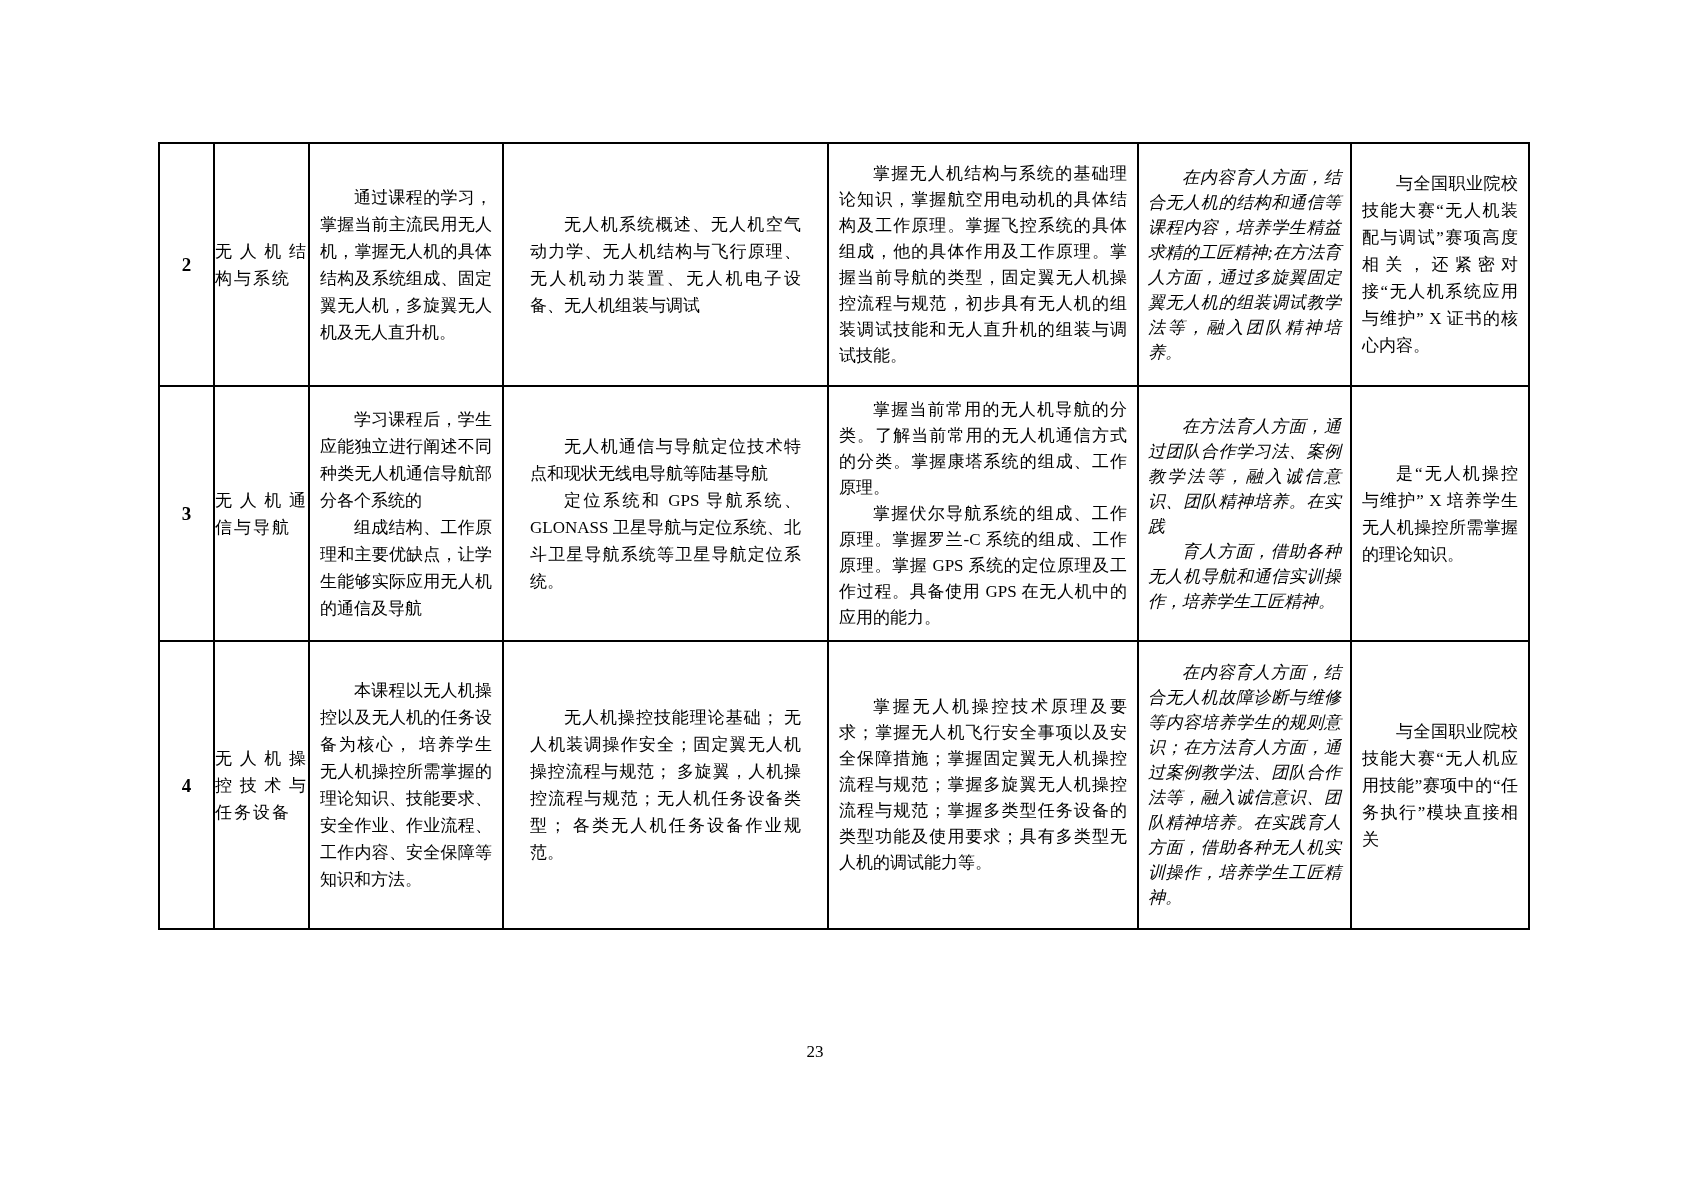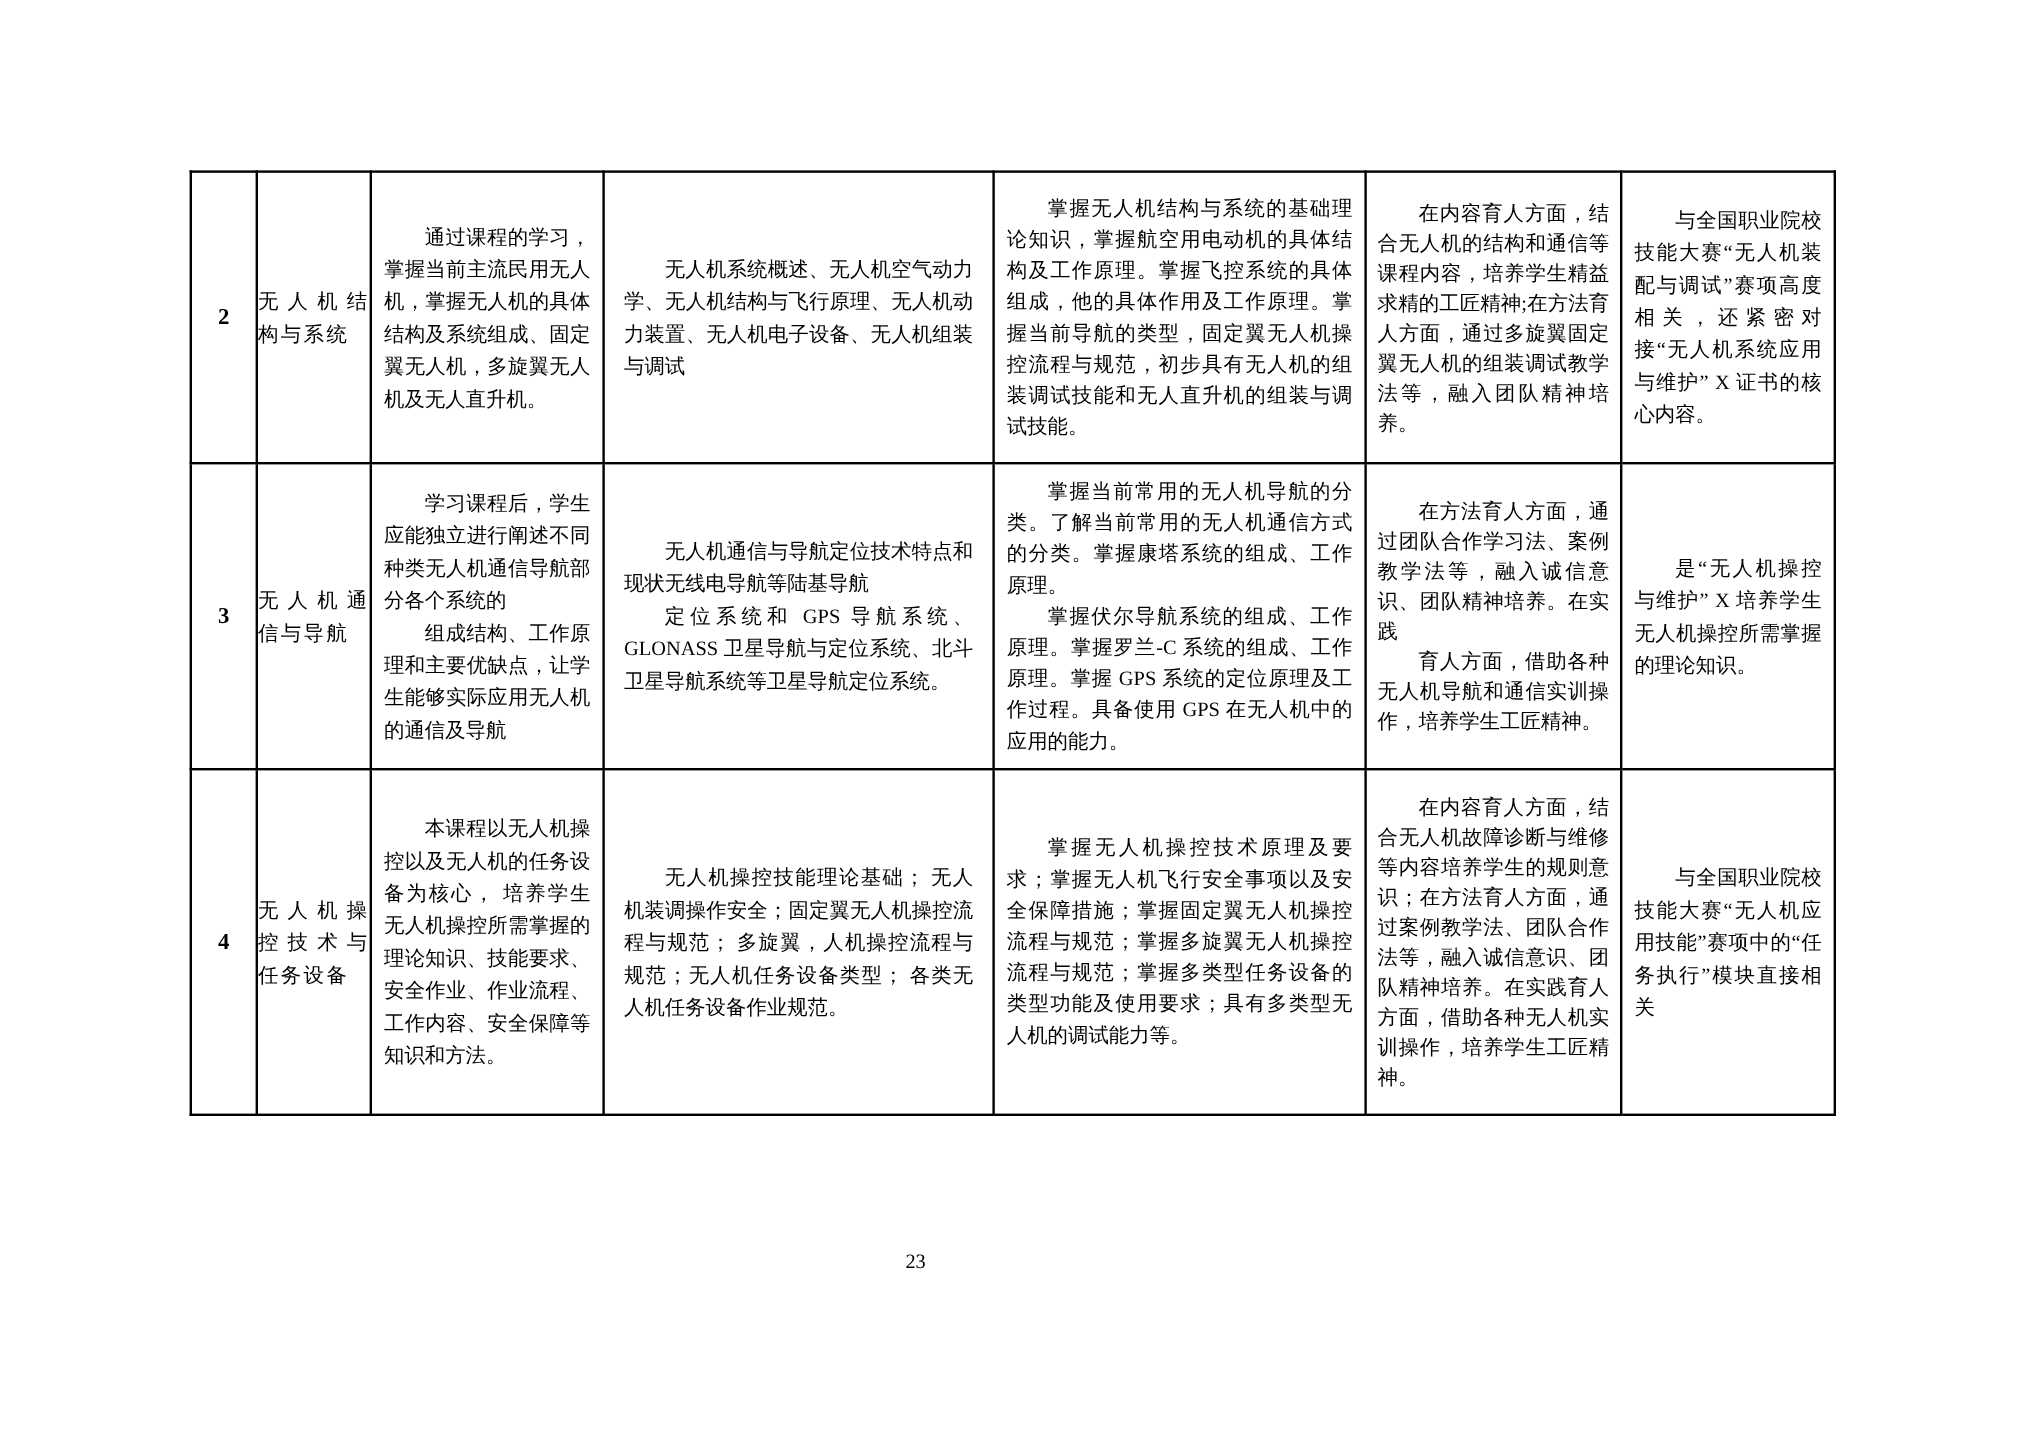--- a/index.html
+++ b/index.html
@@ -34,28 +34,28 @@
   }
   td.col-num p { text-indent: 0; }
   td.col-name {
     padding: 6px 0;
     letter-spacing: 2px;
     text-align: justify;
     text-justify: inter-character;
   }
   td.col-name p { text-indent: 0; }
   td.col-desc { padding: 18px 10px; }
-  td.col-content { padding: 6px 16px; border-radius: 27px; }
+  td.col-content { padding: 6px 26px; border-radius: 27px; }
   td.col-obj { padding: 5px 10px; line-height: 26px; }
-  td.col-moral { padding: 18px 9px; line-height: 25px; }
+  td.col-moral { padding: 18px 9px; line-height: 25px; font-style: italic; }
   td.col-rel { padding: 6px 10px; margin-top: 33px; }
   .page-number {
     position: absolute;
     top: 1042px;
-    left: 688px;
+    left: 740px;
     width: 150px;
     text-align: center;
     font-size: 17px;
   }
 </style>
 </head>
 <body>
 
 <table class="course-table">
   <colgroup>

